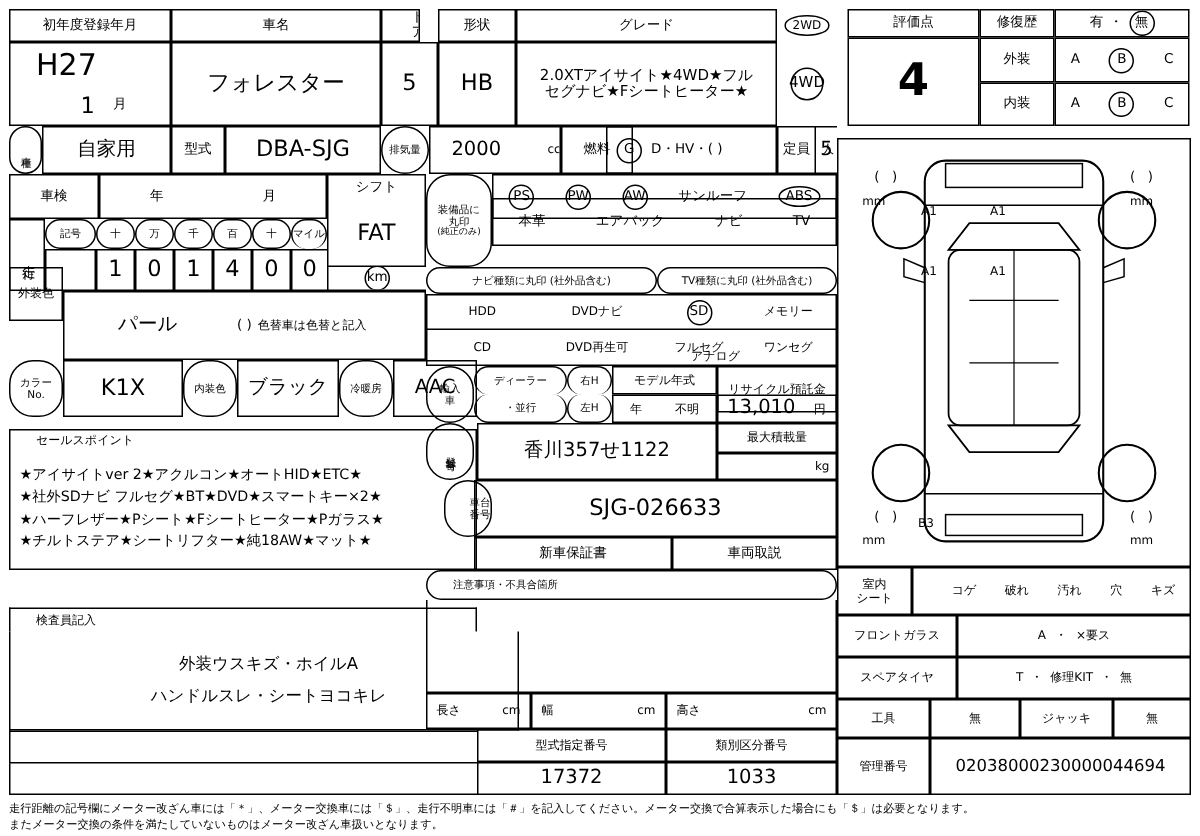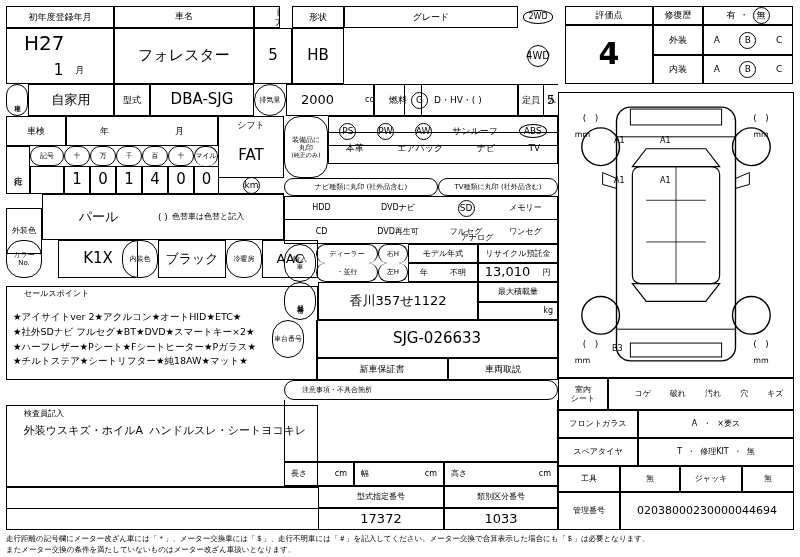--- a/index.html
+++ b/index.html
@@ -88,36 +88,40 @@
     text-orientation: upright;
     letter-spacing: 1px;
   }
 </style>
 </head>
 <body>
 
 <div class="sheet">
 
   <div class="bx lbl" style="left:6px; top:6px; width:108px; height:22px;">初年度登録年月</div>
-  <div class="bx lbl" style="left:114px; top:6px; width:140px; height:22px;font-family:Liberation Mono, monospace;">車名</div>
+  <div class="bx lbl" style="left:114px; top:6px; width:140px; height:22px;">車名</div>
   <div class="bx lbl" style="left:254px; top:6px; width:24px; height:22px;padding-left:24px;">ドア</div>
   <div class="bx lbl" style="left:292px; top:6px; width:52px; height:22px;">形状</div>
   <div class="bx lbl" style="left:344px; top:6px; width:174px; height:22px;">グレード</div>
   <div class="bx nb" style="left:518px; top:6px; width:40px; height:22px;">
     <span class="lbl8" style="border:1px solid #000; border-radius:50%; padding:1px 4px;">2WD</span>
   </div>
 
   <div class="bx val-xl lft" style="left:6px; top:28px; width:108px; height:30px; border-bottom:none;">H27</div>
   <div class="bx val-lg" style="left:6px; top:58px; width:108px; height:26px; border-top:none;">
     <span style="margin-left:18px;">1</span>
       <span class="lbl" style="margin-left:12px;">月</span>
   </div>
   <div class="bx val-lg" style="left:114px; top:28px; width:140px; height:56px;">フォレスター</div>
   <div class="bx val-lg" style="left:254px; top:28px; width:38px; height:56px;">5</div>
   <div class="bx val-lg" style="left:292px; top:28px; width:52px; height:56px;">HB</div>
+  <div class="bx" style="left:344px; top:28px; width:174px; height:56px; flex-direction:column; font-size:10px;">
+    <div>2.0XTアイサイト★4WD★フル</div>
+    <div>セグナビ★Fシートヒーター★</div>
+  </div>
   <div class="bx nb" style="left:518px; top:28px; width:40px; height:56px;">
     <span class="circ-lg">4WD</span>
   </div>
 
   <div class="bx lbl" style="left:565px; top:6px; width:88px; height:19px;">評価点</div>
   <div class="bx val-xxl" style="left:565px; top:25px; width:88px; height:59px;">4</div>
 
   <div class="bx lbl" style="left:653px; top:6px; width:50px; height:19px;">修復歴</div>
   <div class="bx lbl" style="left:703px; top:6px; width:90px; height:19px;">
     <span>有</span>
@@ -220,83 +224,83 @@
 
   <div class="bx lbl8" style="left:284px; top:220px; width:74px; height:24px; border-top:none; border-right:none;">CD</div>
   <div class="bx lbl8" style="left:358px; top:220px; width:80px; height:24px; border-top:none; border-left:none; border-right:none;">DVD再生可</div>
   <div class="bx lbl8" style="left:438px; top:220px; width:56px; height:24px; border-top:none; border-left:none; border-right:none;">フルセグ</div>
   <div class="bx lbl8" style="left:494px; top:220px; width:64px; height:24px; border-top:none; border-left:none;">ワンセグ</div>
   <div class="bx lbl8" style="left:438px; top:213px; width:56px; height:14px; border:none; position:absolute;"></div>
   <div class="bx lbl8" style="left:438px; top:232px; width:120px; height:12px; border:none;">
       <span style="margin-left:-42px;">アナログ</span>
     </div>
 
-  <div class="bx lbl8" style="left:6px; top:208px; width:36px; height:46px;">
+  <div class="bx lbl8" style="left:6px; top:178px; width:36px; height:36px;">
     <span style="line-height:1.1;">外装色</span>
   </div>
   <div class="bx val" style="left:42px; top:194px; width:112px; height:46px; border-right:none;">パール</div>
   <div class="bx lbl8" style="left:154px; top:194px; width:130px; height:46px; border-left:none; justify-content:flex-start; padding-left:4px;">
     <span style="font-size:9px;">(          )</span>
     <span style="font-size:8px; margin-left:4px;">色替車は色替と記入</span>
   </div>
 
   <div class="bx lbl7" style="left:6px; top:240px; width:36px; height:38px; flex-direction:column;">
     <span>カラー</span>
     <span>No.</span>
   </div>
-  <div class="bx val-lg" style="left:42px; top:240px; width:80px; height:38px;margin-left:16px;">K1X</div>
+  <div class="bx val-lg" style="left:42px; top:240px; width:80px; height:38px;">K1X</div>
   <div class="bx lbl7" style="left:122px; top:240px; width:36px; height:38px;">内装色</div>
   <div class="bx val" style="left:158px; top:240px; width:68px; height:38px;">ブラック</div>
   <div class="bx lbl7" style="left:226px; top:240px; width:36px; height:38px;">冷暖房</div>
   <div class="bx val" style="left:262px; top:240px; width:56px; height:38px;">AAC</div>
 
   <div class="bx lbl7" style="left:284px; top:244px; width:32px; height:38px; flex-direction:column;">
     <span>輸入</span>
     <span>車</span>
   </div>
   <div class="bx lbl7" style="left:316px; top:244px; width:62px; height:19px; border-bottom:none;">ディーラー</div>
   <div class="bx lbl7" style="left:316px; top:263px; width:62px; height:19px; border-top:none;">・並行</div>
   <div class="bx lbl7" style="left:378px; top:244px; width:30px; height:19px; border-bottom:none;">右H</div>
   <div class="bx lbl7" style="left:378px; top:263px; width:30px; height:19px; border-top:none;">左H</div>
   <div class="bx lbl8" style="left:408px; top:244px; width:70px; height:19px;">モデル年式</div>
   <div class="bx lbl8" style="left:408px; top:263px; width:70px; height:19px; justify-content:space-around;">
     <span>年</span>
     <span>不明</span>
   </div>
-  <div class="bx lbl8" style="left:478px; top:244px; width:80px; height:19px;">リサイクル預託金</div>
+  <div class="bx lbl8" style="left:478px; top:244px; width:80px; height:31px;">リサイクル預託金</div>
   <div class="bx val" style="left:478px; top:263px; width:58px; height:19px; border-right:none;">13,010</div>
   <div class="bx lbl8" style="left:536px; top:263px; width:22px; height:19px; border-left:none;">円</div>
 
   <div class="bx lbl8 lft" style="left:6px; top:286px; width:312px; height:14px; border-bottom:none;">セールスポイント</div>
   <div class="bx" style="left:6px; top:300px; width:312px; height:80px; border-top:none; flex-direction:column; align-items:flex-start; justify-content:center;">
     <div class="points">★アイサイトver 2★アクルコン★オートHID★ETC★</div>
     <div class="points">★社外SDナビ フルセグ★BT★DVD★スマートキー×2★</div>
     <div class="points">★ハーフレザー★Pシート★Fシートヒーター★Pガラス★</div>
     <div class="points">★チルトステア★シートリフター★純18AW★マット★</div>
   </div>
 
   <div class="bx lbl7" style="left:284px; top:282px; width:32px; height:38px; flex-direction:column;">
     <span class="vtxt" style="font-size:7px;">登録番号</span>
   </div>
   <div class="bx val" style="left:318px; top:282px; width:160px; height:38px;">香川357せ1122</div>
   <div class="bx lbl8" style="left:478px; top:282px; width:80px; height:20px;">最大積載量</div>
   <div class="bx lbl8 rgt" style="left:478px; top:302px; width:80px; height:18px;">kg</div>
 
-  <div class="bx lbl7" style="left:272px; top:320px; width:32px; height:38px; flex-direction:row;">
+  <div class="bx lbl7" style="left:296px; top:320px; width:32px; height:38px; flex-direction:column;align-items:flex-end;">
     <span>車台</span>
     <span>番号</span>
   </div>
   <div class="bx val-lg" style="left:316px; top:320px; width:242px; height:38px;">SJG-026633</div>
 
   <div class="bx lbl" style="left:316px; top:358px; width:132px; height:22px;">新車保証書</div>
   <div class="bx lbl" style="left:448px; top:358px; width:110px; height:22px;">車両取説</div>
   <div class="bx lbl7 lft" style="left:284px; top:380px; width:274px; height:20px;">注意事項・不具合箇所</div>
 
   <div class="bx lbl8 lft" style="left:6px; top:405px; width:312px; height:16px; border-bottom:none;">検査員記入</div>
-  <div class="bx" style="left:6px; top:421px; width:312px; height:66px; border-top:none; flex-direction:row; align-items:flex-start; justify-content:center;">
+  <div class="bx" style="left:6px; top:421px; width:340px; height:66px; border-top:none; flex-direction:column; align-items:center; justify-content:center;">
     <div style="font-size:11px; padding-left:6px; line-height:1.9;">外装ウスキズ・ホイルA</div>
     <div style="font-size:11px; padding-left:6px; line-height:1.9;">ハンドルスレ・シートヨコキレ</div>
   </div>
 
   <div class="bx" style="left:284px; top:400px; width:274px; height:62px; border-top:none;"></div>
   <div class="bx lbl8" style="left:284px; top:462px; width:70px; height:24px; justify-content:space-between; padding:0 6px;">
     <span>長さ</span>
     <span>cm</span>
   </div>
   <div class="bx lbl8" style="left:354px; top:462px; width:90px; height:24px; justify-content:space-between; padding:0 6px;">

